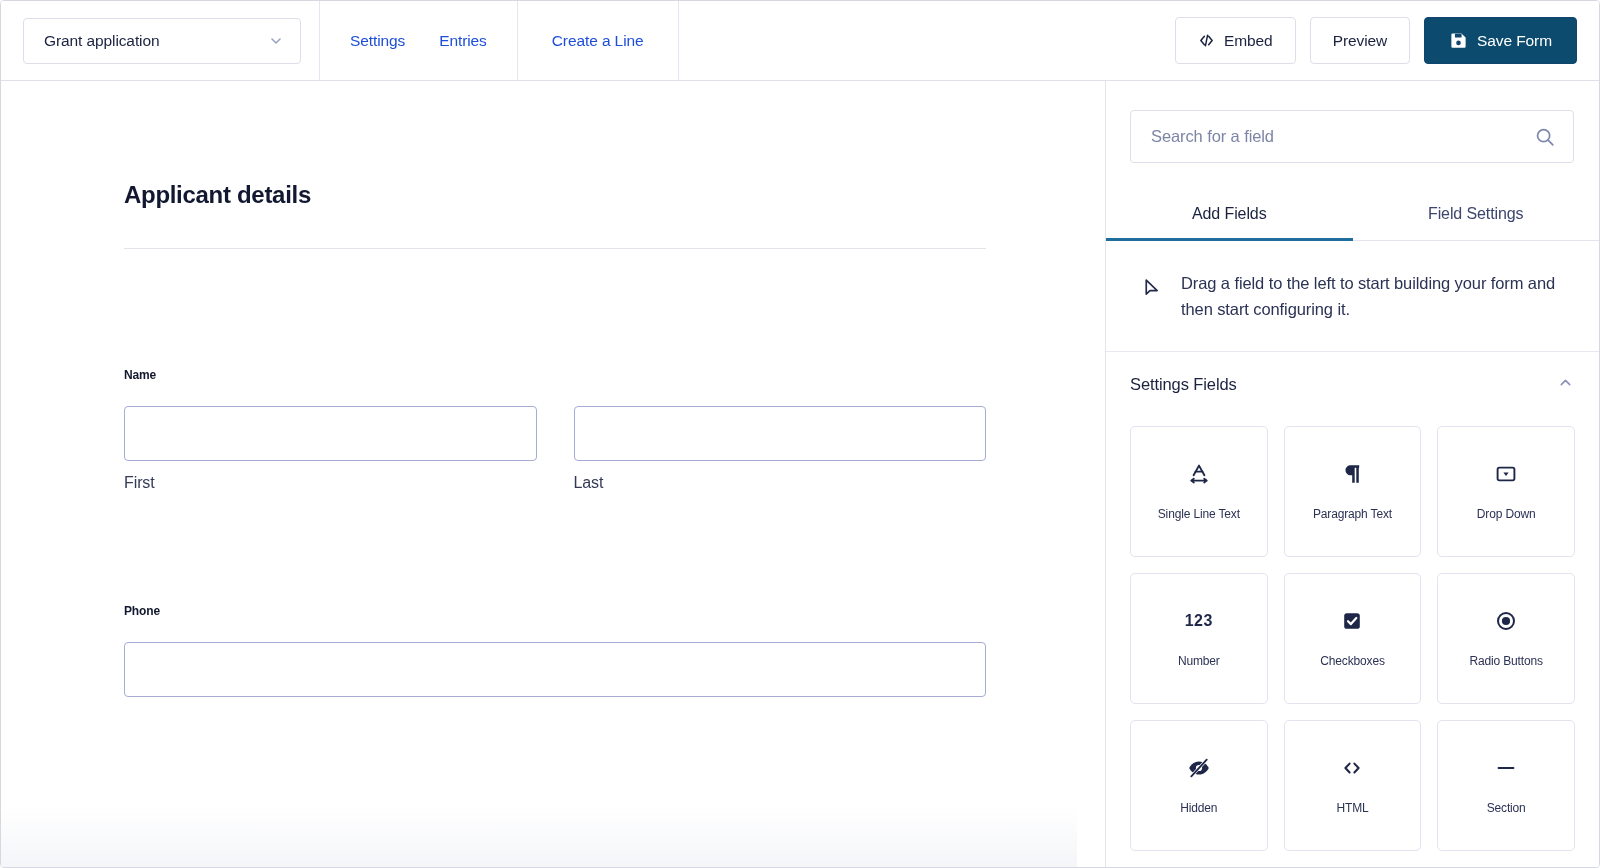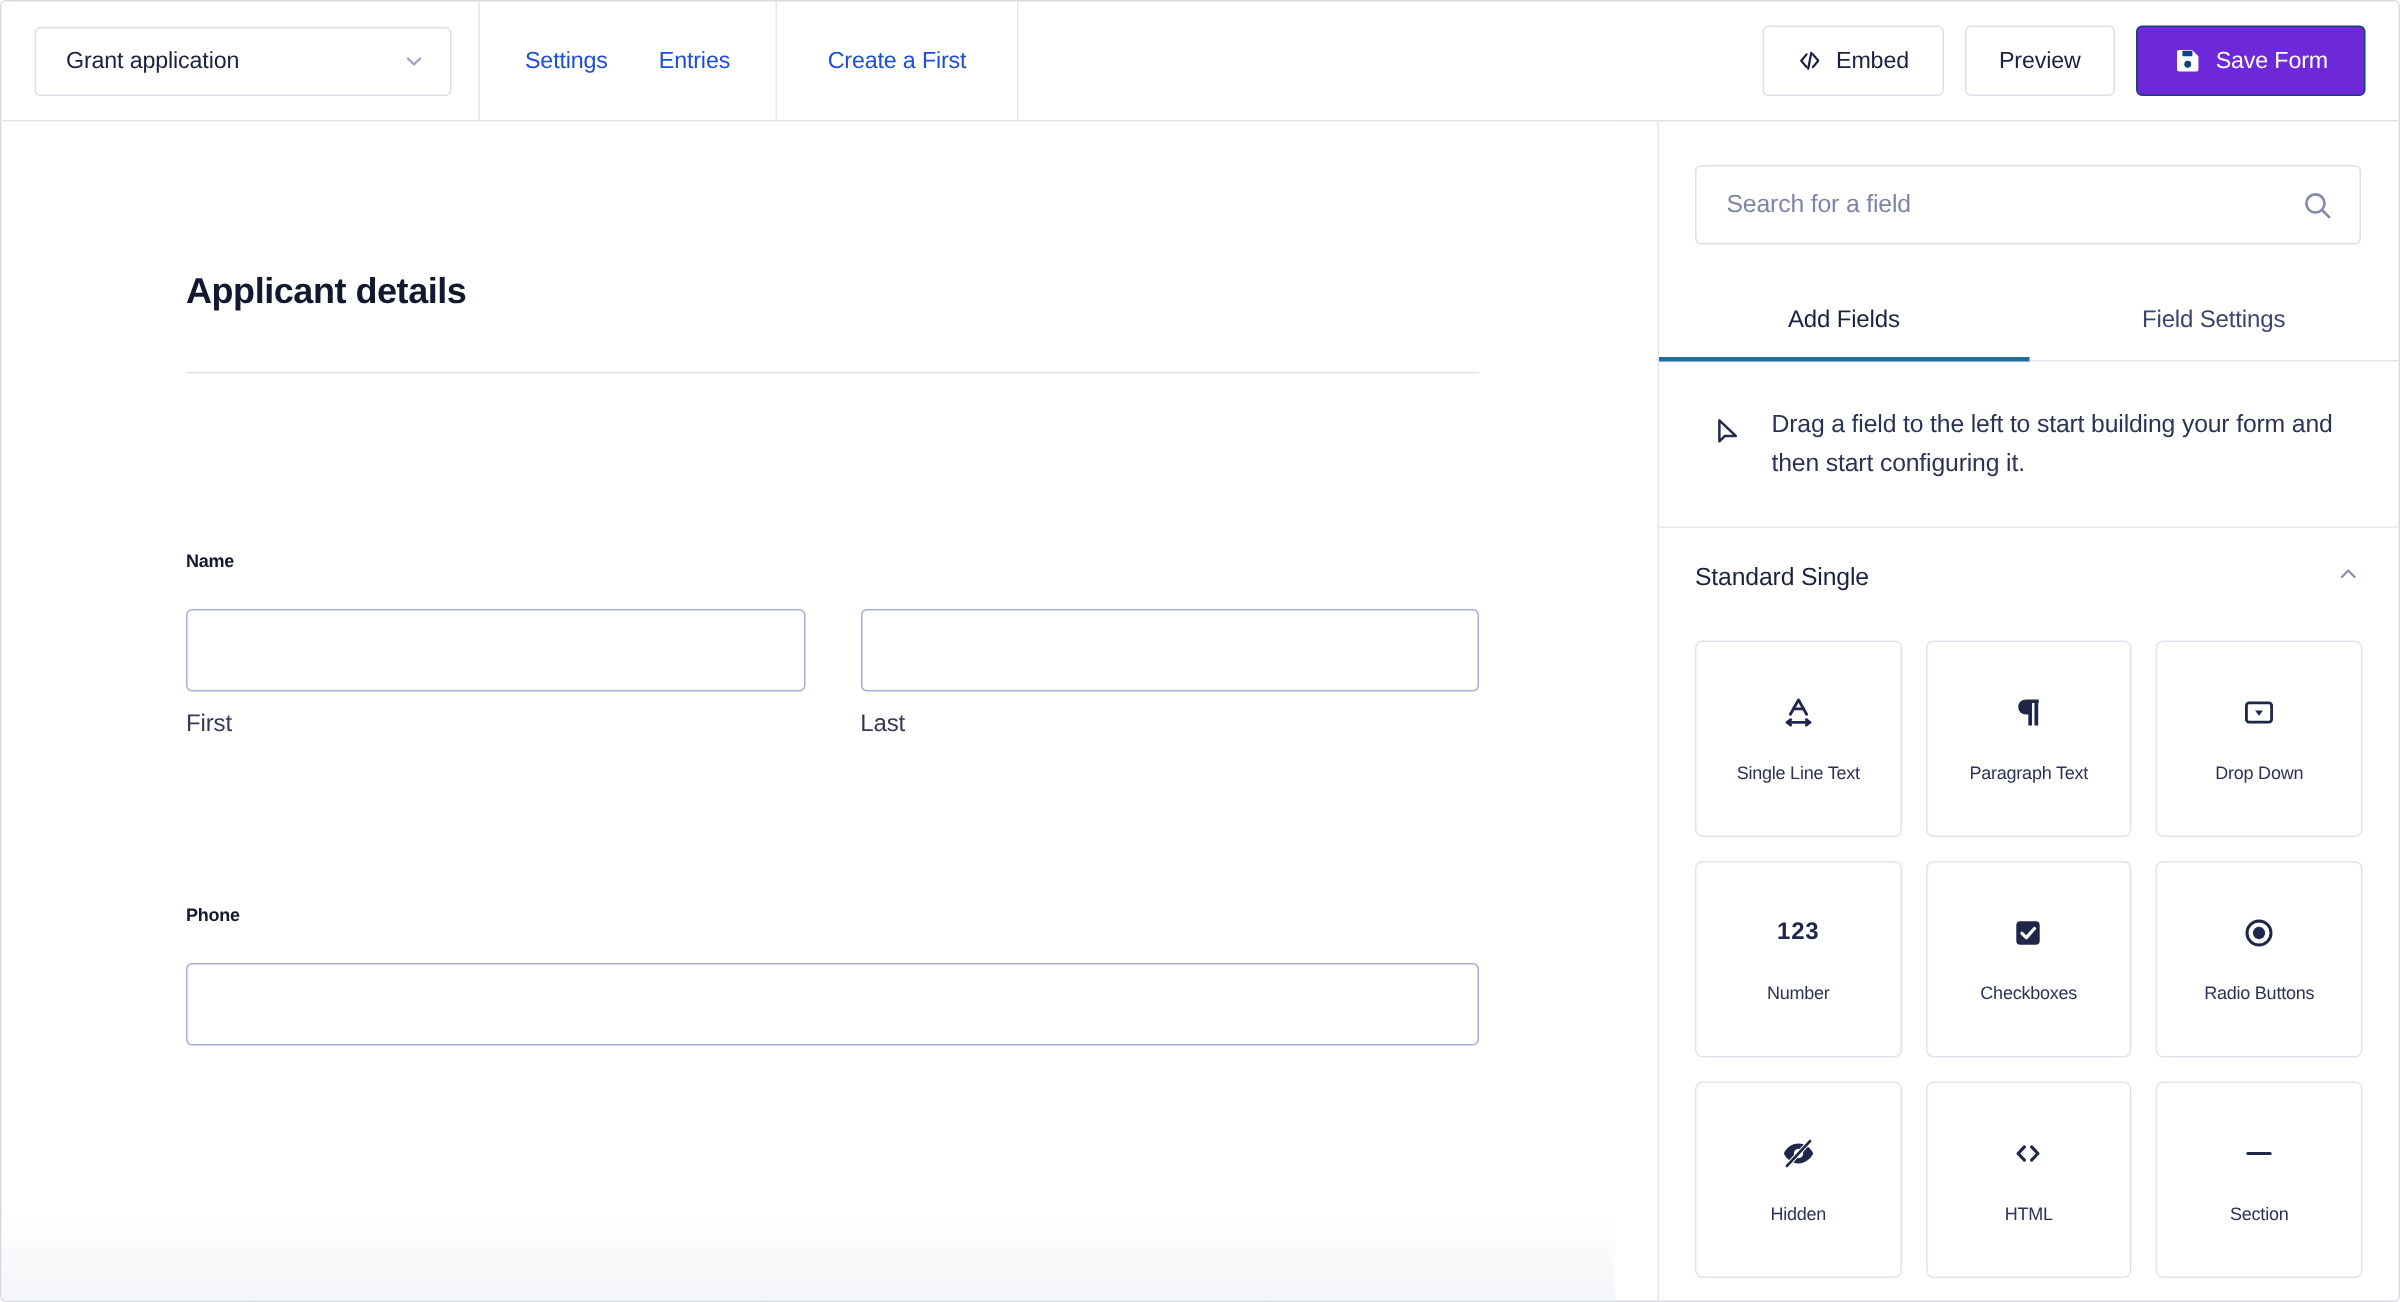--- a/index.html
+++ b/index.html
@@ -108,21 +108,21 @@
     white-space: nowrap;
     letter-spacing: -0.1px;
   }
   .btn-outline {
     background: #ffffff;
     border: 1px solid #dcdfe9;
     color: #1b2240;
     padding: 0 22px;
   }
   .btn-primary {
-    background: #6d28d9;
+    background: #0c4a6e;
     border: 1px solid #10456f;
     color: #ffffff;
     padding: 4px 24px;
     font-weight: normal;
   }
   .icon-16 { width: 17px; height: 17px; display:block; }
   .icon-18 { width: 19px; height: 19px; display:block; }
 
   
   .body-row {
@@ -352,21 +352,21 @@
         </span>
       </div>
     </div>
 
     <div class="topbar-seg seg-nav">
       <span class="nav-link">Settings</span>
       <span class="nav-link">Entries</span>
     </div>
 
     <div class="topbar-seg seg-nav2">
-      <span class="nav-link">Create a First</span>
+      <span class="nav-link">Create a Line</span>
     </div>
 
     <div class="topbar-spacer"></div>
 
     <div class="seg-actions">
       <button class="btn btn-outline">
         <span>
           <svg class="icon-16" viewBox="0 0 24 24" fill="none" stroke="currentColor" stroke-width="2.1" stroke-linecap="round" stroke-linejoin="round">
               <polyline points="9 6 4 12 9 18"></polyline>
               <polyline points="15 6 20 12 15 18"></polyline>
@@ -450,21 +450,21 @@
       <div class="hint-row">
         <span>
           <svg class="hint-cursor" viewBox="0 0 24 24" fill="none" stroke="currentColor" stroke-width="1.9" stroke-linejoin="round">
               <path d="M6 2.5 L6 18.5 L10.2 14.4 L18.5 14.4 Z"></path>
             </svg>
         </span>
         <span class="hint-text">Drag a field to the left to start building your form and then start configuring it.</span>
       </div>
 
       <div class="group-header">
-        <span class="group-title">Standard Single</span>
+        <span class="group-title">Settings Fields</span>
         <span>
           <svg class="chev-up" viewBox="0 0 24 24" fill="none" stroke="currentColor" stroke-width="2.1" stroke-linecap="round" stroke-linejoin="round">
               <polyline points="6 15 12 9 18 15"></polyline>
             </svg>
         </span>
       </div>
 
       <div class="field-grid">
 
         <div class="field-card">

